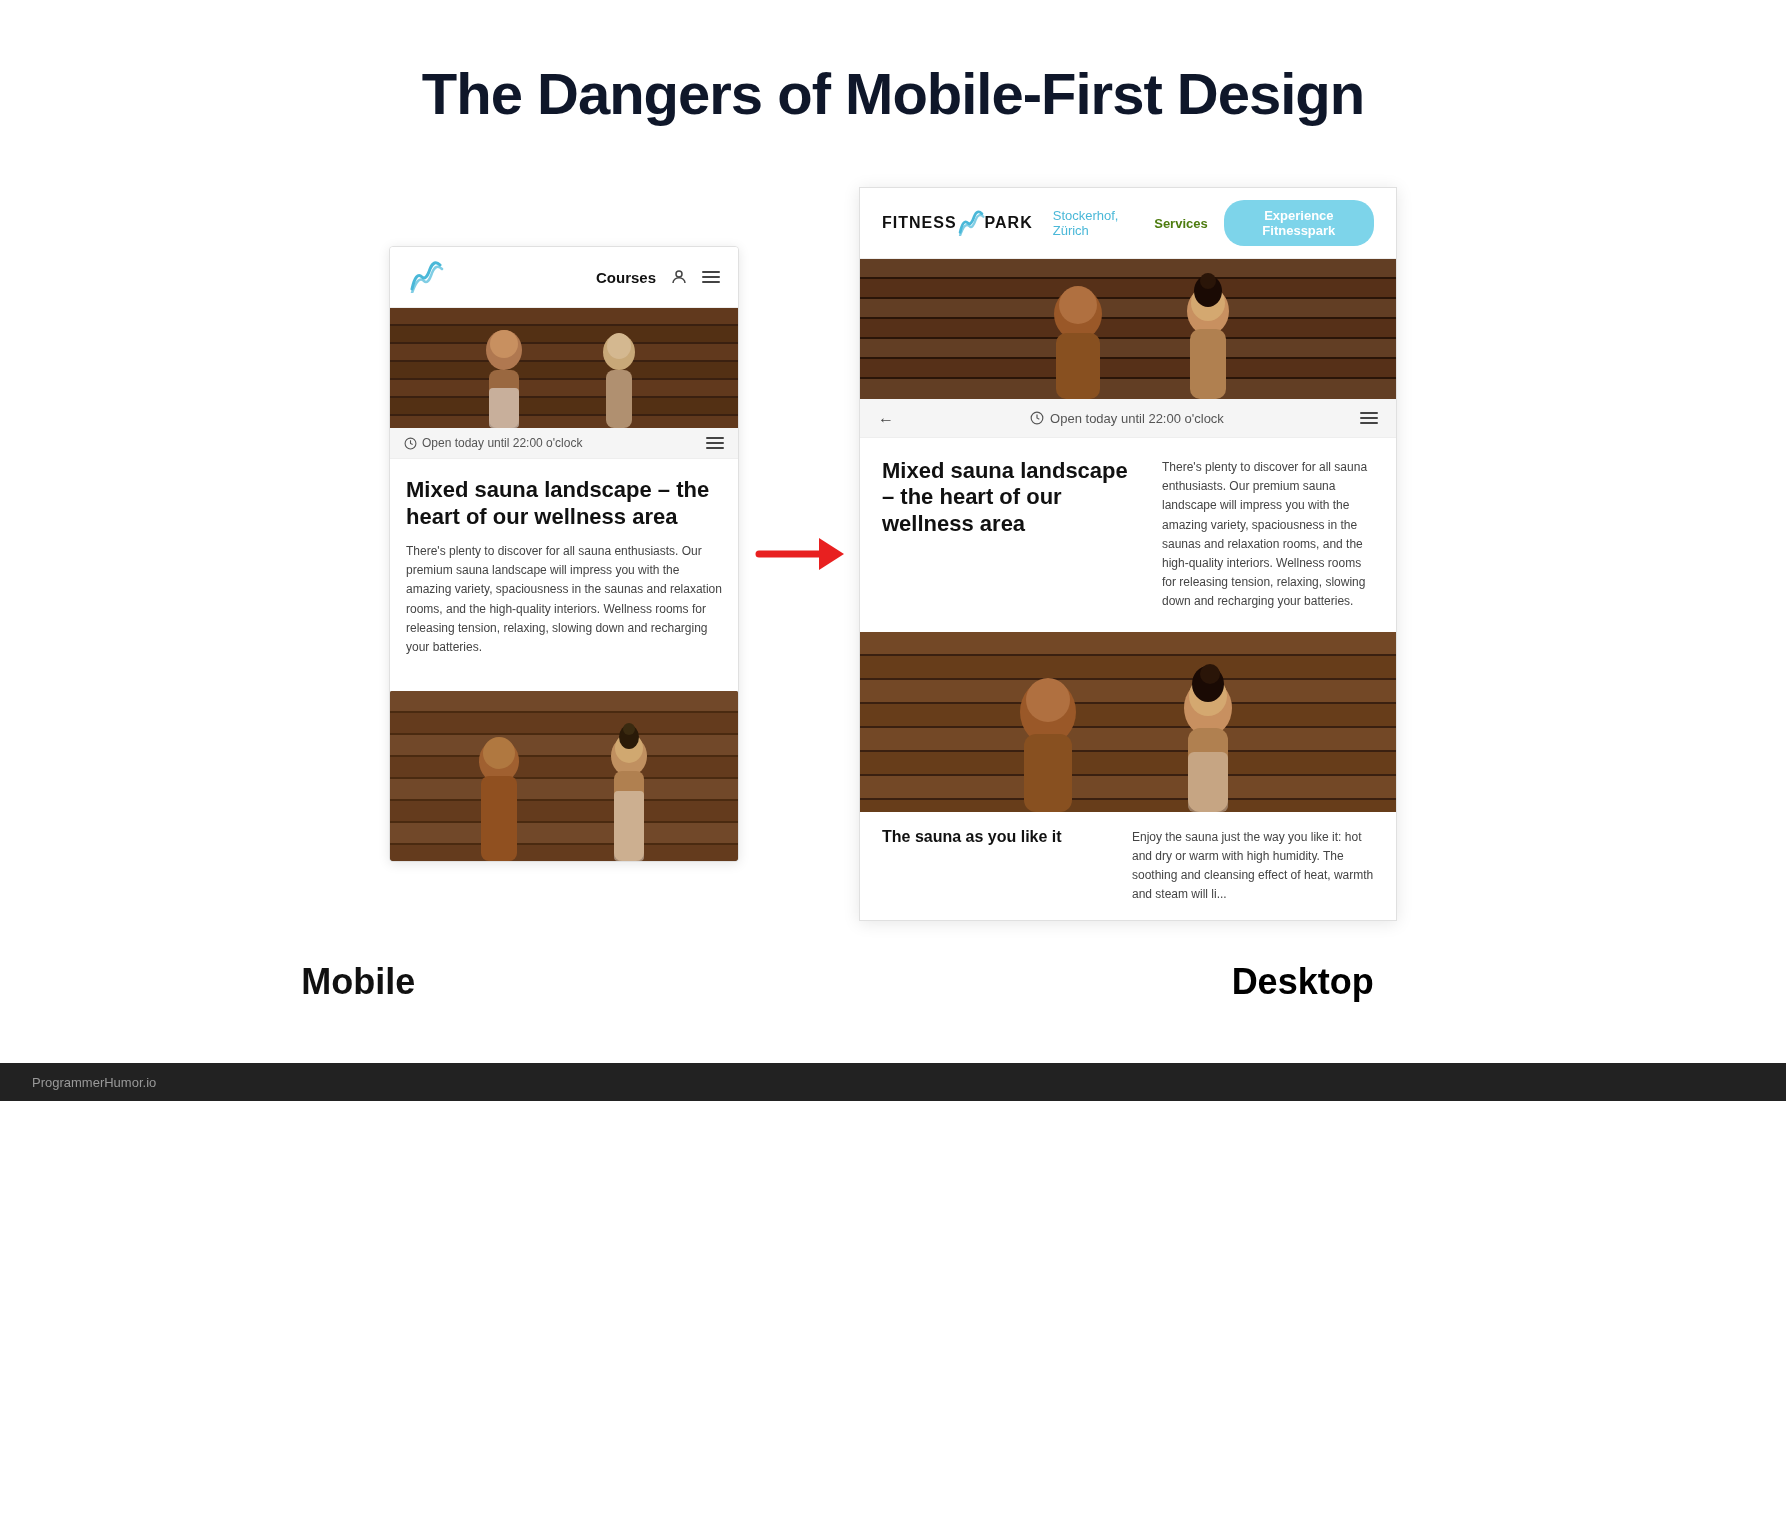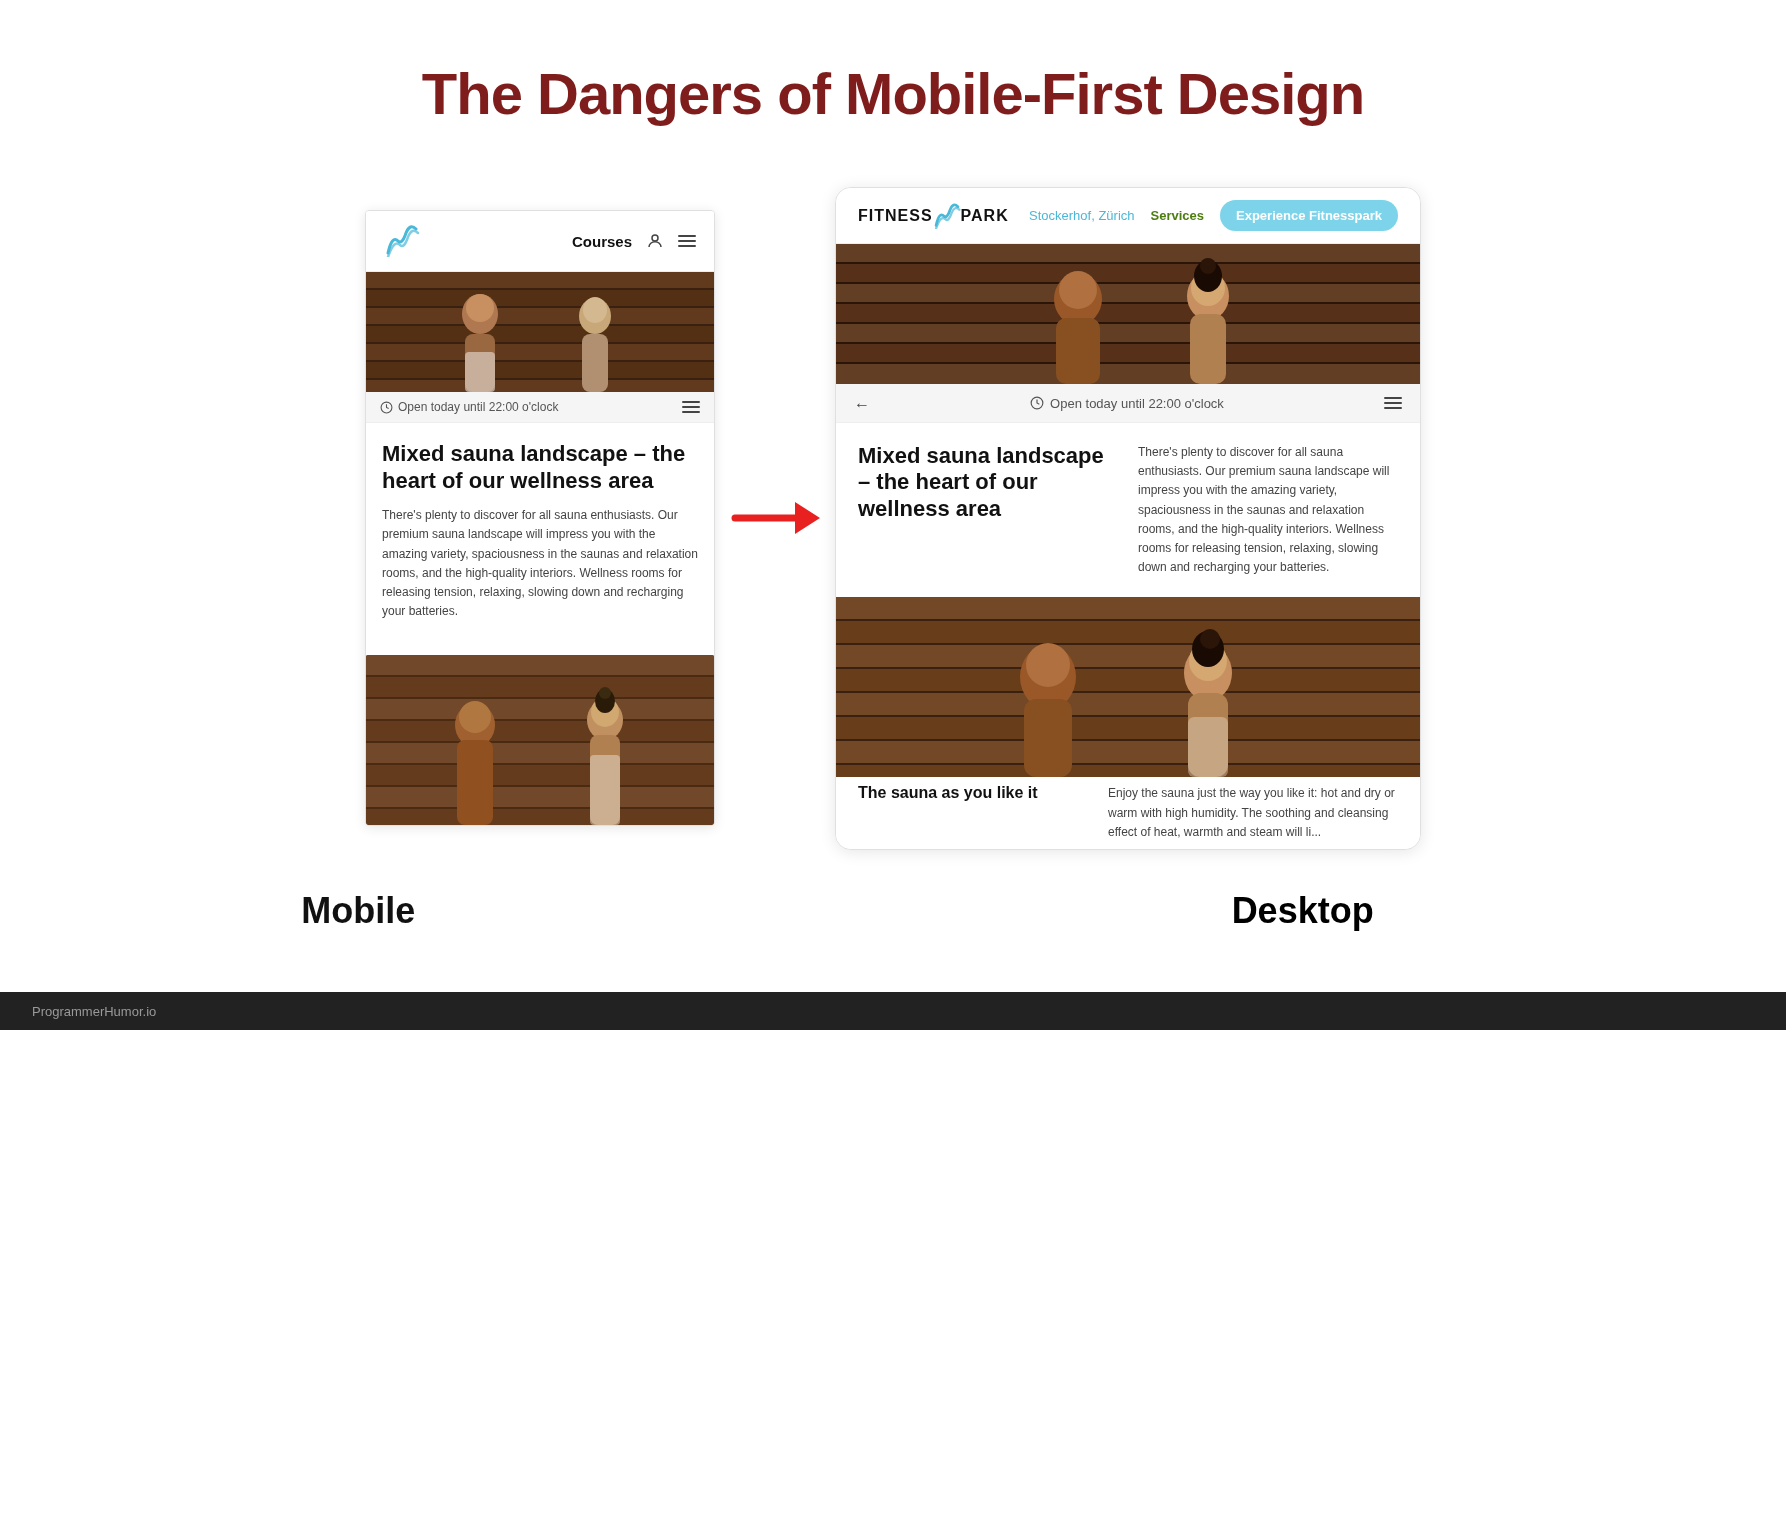--- a/index.html
+++ b/index.html
@@ -9,21 +9,21 @@
       background: #ffffff;
       font-family: -apple-system, BlinkMacSystemFont, 'Segoe UI', Arial, sans-serif;
       display: flex;
       flex-direction: column;
       align-items: center;
     }
 
     .page-title {
       font-size: 58px;
       font-weight: 900;
-      color: #7f1d1d;
+      color: #0f172a;
       margin-top: 60px;
       margin-bottom: 60px;
       letter-spacing: -1px;
     }
 
     .comparison-container {
       display: flex;
       align-items: center;
       justify-content: center;
       gap: 0px;
@@ -123,23 +123,23 @@
 
     .mobile-second-image {
       width: 100%;
       height: 170px;
       overflow: hidden;
       border-radius: 2px;
     }
 
     
     .desktop-mockup {
-      width: 586px;
+      width: 538px;
       border: 1px solid #e0e0e0;
-      border-radius: 16px;
+      border-radius: 0;
       overflow: hidden;
       background: #fff;
       box-shadow: 0 2px 16px rgba(0,0,0,0.1);
       flex-shrink: 0;
     }
 
     .desktop-nav {
       display: flex;
       align-items: center;
       padding: 12px 22px;
@@ -241,21 +241,21 @@
     .desktop-second-image {
       width: 100%;
       height: 180px;
       overflow: hidden;
     }
 
     .desktop-second-content {
       display: flex;
       align-items: flex-start;
       gap: 20px;
-      padding: 7px 22px;
+      padding: 16px 22px;
       background: #fff;
     }
 
     .desktop-second-heading {
       font-size: 16px;
       font-weight: 900;
       color: #111;
       flex: 0 0 230px;
     }
 

